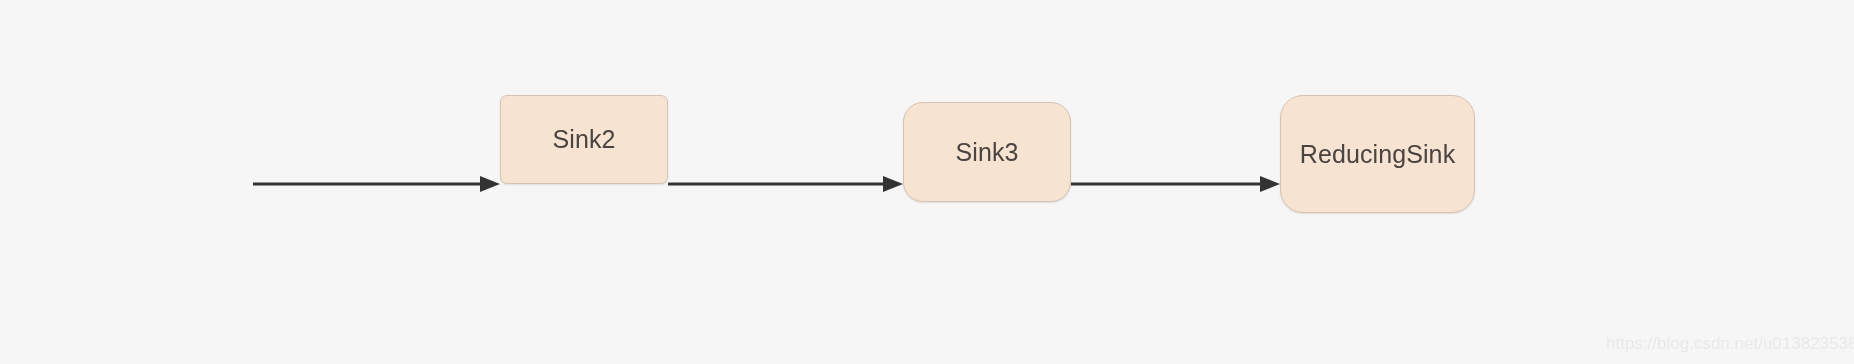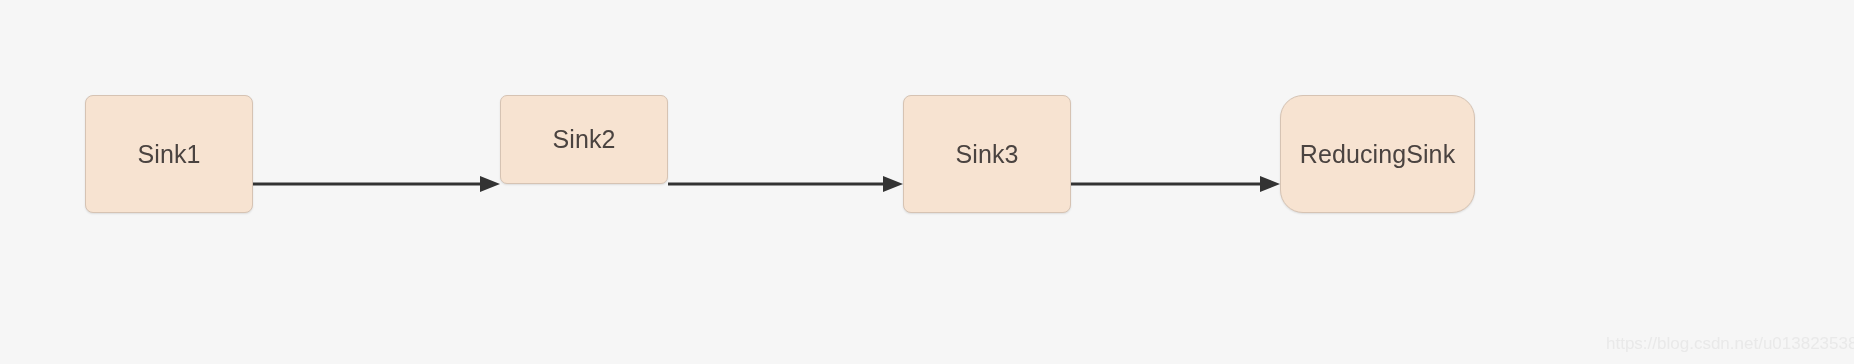--- a/index.html
+++ b/index.html
@@ -67,39 +67,36 @@
     font-family: "Liberation Sans", sans-serif;
     white-space: nowrap;
     user-select: none;
   }
 </style>
 </head>
 <body>
 
 <div id="canvas">
 
-  <div class="node" style="left:85px; top:95px; width:168px; height:118px;">
-    <span class="node-label">Sink1</span>
-  </div>
 
   <svg class="edge" style="left:253px; top:172px; width:247px; height:24px;" viewBox="0 0 247 24" xmlns="http://www.w3.org/2000/svg">
     <line class="edge-line" x1="0" y1="12" x2="233" y2="12"></line>
     <polygon class="edge-head" points="247,12 227,4 227,20"></polygon>
   </svg>
 
   <div class="node" style="left:500px; top:95px; width:168px; height:89px;border-radius:7px;">
     <span class="node-label">Sink2</span>
   </div>
 
   <svg class="edge" style="left:668px; top:172px; width:235px; height:24px;" viewBox="0 0 235 24" xmlns="http://www.w3.org/2000/svg">
     <line class="edge-line" x1="0" y1="12" x2="221" y2="12"></line>
     <polygon class="edge-head" points="235,12 215,4 215,20"></polygon>
   </svg>
 
-  <div class="node" style="left:903px; top:95px; width:168px; height:118px;">
+  <div class="node" style="left:903px; top:102px; width:168px; height:100px;border-radius:20px;">
     <span class="node-label">Sink3</span>
   </div>
 
   <svg class="edge" style="left:1071px; top:172px; width:209px; height:24px;" viewBox="0 0 209 24" xmlns="http://www.w3.org/2000/svg">
     <line class="edge-line" x1="0" y1="12" x2="195" y2="12"></line>
     <polygon class="edge-head" points="209,12 189,4 189,20"></polygon>
   </svg>
 
   <div class="node" style="left:1280px; top:95px; width:195px; height:118px;border-radius:23px;">
     <span class="node-label">ReducingSink</span>

